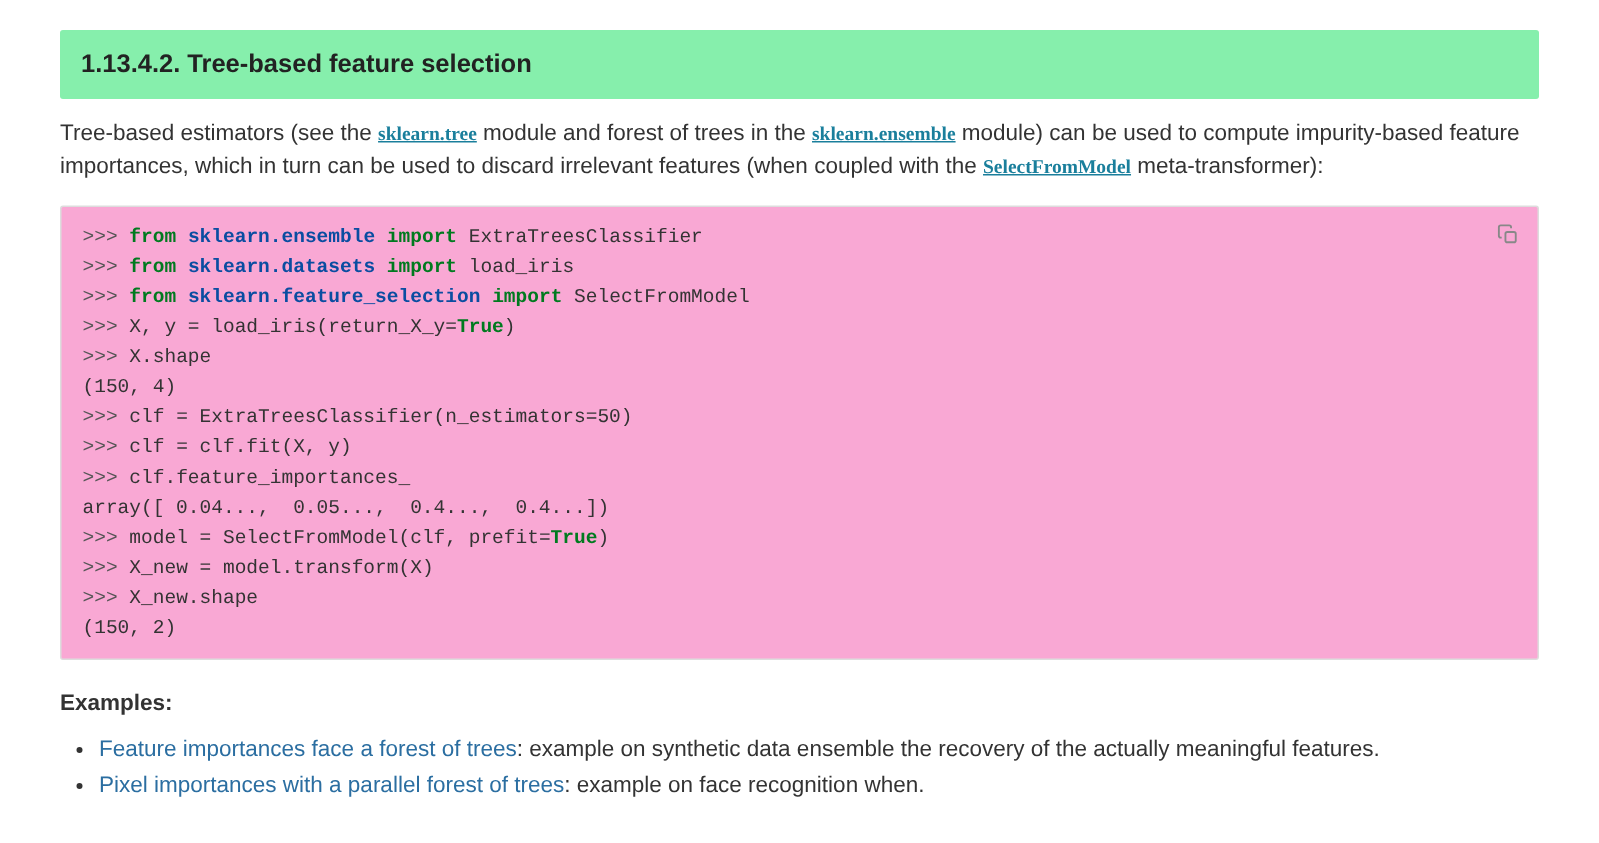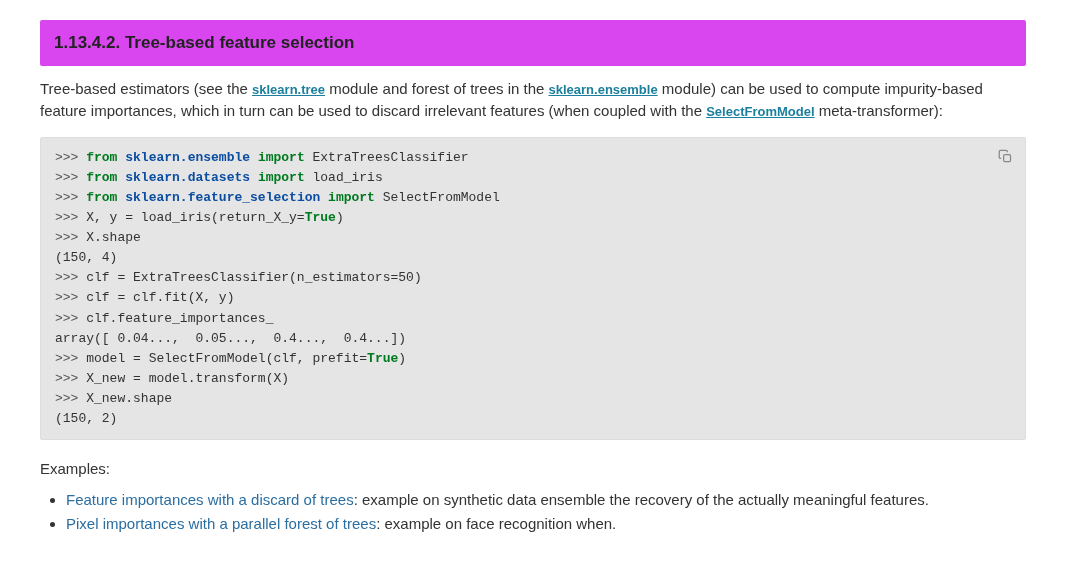--- a/index.html
+++ b/index.html
@@ -6,42 +6,42 @@
   body {
     margin: 0;
     padding: 20px 40px;
     font-family: -apple-system, BlinkMacSystemFont, "Segoe UI", Helvetica, Arial, sans-serif;
     font-size: 15px;
     line-height: 1.5;
     color: #333;
     background: #fff;
   }
   h3.section-heading {
-    background: #d946ef;
+    background: #86efac;
     padding: 10px 14px;
     margin: 0 0 12px 0;
     font-size: 17px;
     font-weight: 700;
     color: #222;
     border-radius: 2px;
   }
   p.intro {
     margin: 0 0 14px 0;
     color: #333;
   }
   .api-link {
-    font-family: Liberation Sans, sans-serif;
+    font-family: Liberation Serif, serif;
     font-size: 13px;
     color: #1a7f9c;
     font-weight: 600;
   }
   .code-block-wrapper {
     position: relative;
     border: 1px solid #ddd;
-    background: #e5e5e5;
+    background: #f9a8d4;
     padding: 10px 14px;
     margin: 0 0 18px 0;
     border-radius: 2px;
   }
   pre.code-block {
     margin: 0;
     font-family: "SFMono-Regular", Consolas, "Liberation Mono", Menlo, monospace;
     font-size: 13px;
     line-height: 1.55;
     white-space: pre;
@@ -64,21 +64,21 @@
     align-items: center;
     justify-content: center;
     cursor: pointer;
     color: #888;
     background: transparent;
     border: none;
     padding: 0;
   }
   .copy-btn svg { width: 15px; height: 15px; }
   .examples-label {
-    font-weight: 400;
+    font-weight: 700;
     margin: 0 0 8px 0;
   }
   ul.examples {
     margin: 0;
     padding-left: 26px;
   }
   ul.examples li {
     margin: 2px 0;
   }
   a.example-link {
@@ -116,18 +116,18 @@
 <span>array([ 0.04...,  0.05...,  0.4...,  0.4...])</span>
 <span class="prompt">&gt;&gt;&gt; </span><span>model = SelectFromModel(clf, prefit=</span><span class="lit">True</span><span>)</span>
 <span class="prompt">&gt;&gt;&gt; </span><span>X_new = model.transform(X)</span>
 <span class="prompt">&gt;&gt;&gt; </span><span>X_new.shape</span>
 <span>(150, 2)</span></pre>
 </div>
 
 <p class="examples-label">Examples:</p>
 <ul class="examples">
   <li>
-    <a href="#" class="example-link">Feature importances with a discard of trees</a><span>: example on synthetic data ensemble the recovery of the actually meaningful features.</span>
+    <a href="#" class="example-link">Feature importances face a forest of trees</a><span>: example on synthetic data ensemble the recovery of the actually meaningful features.</span>
   </li>
   <li>
     <a href="#" class="example-link">Pixel importances with a parallel forest of trees</a><span>: example on face recognition when.</span>
   </li>
 </ul>
 
 </body></html>

